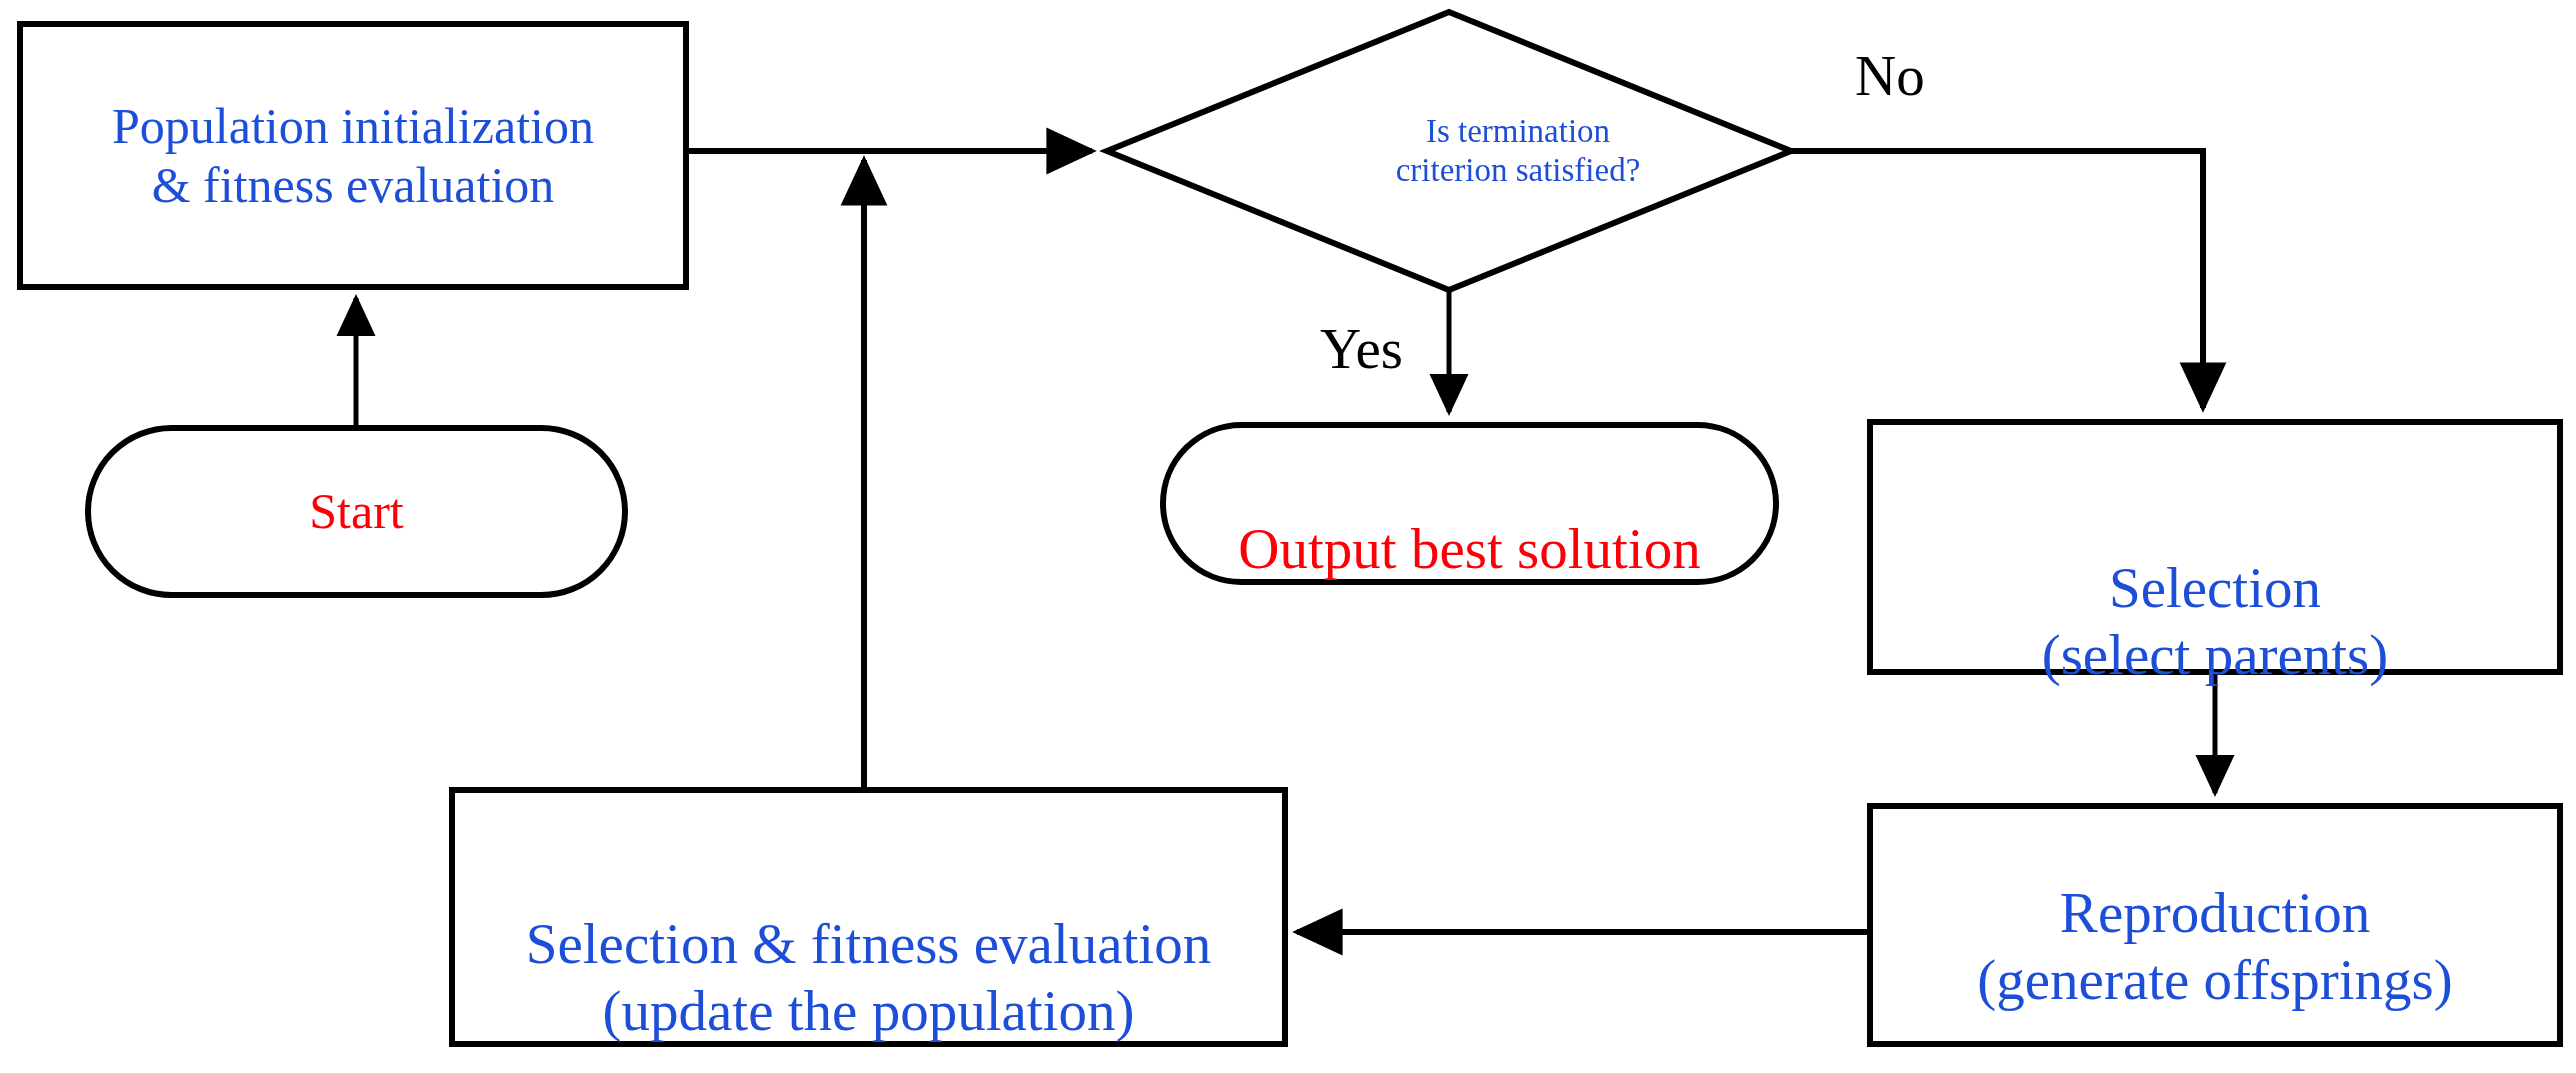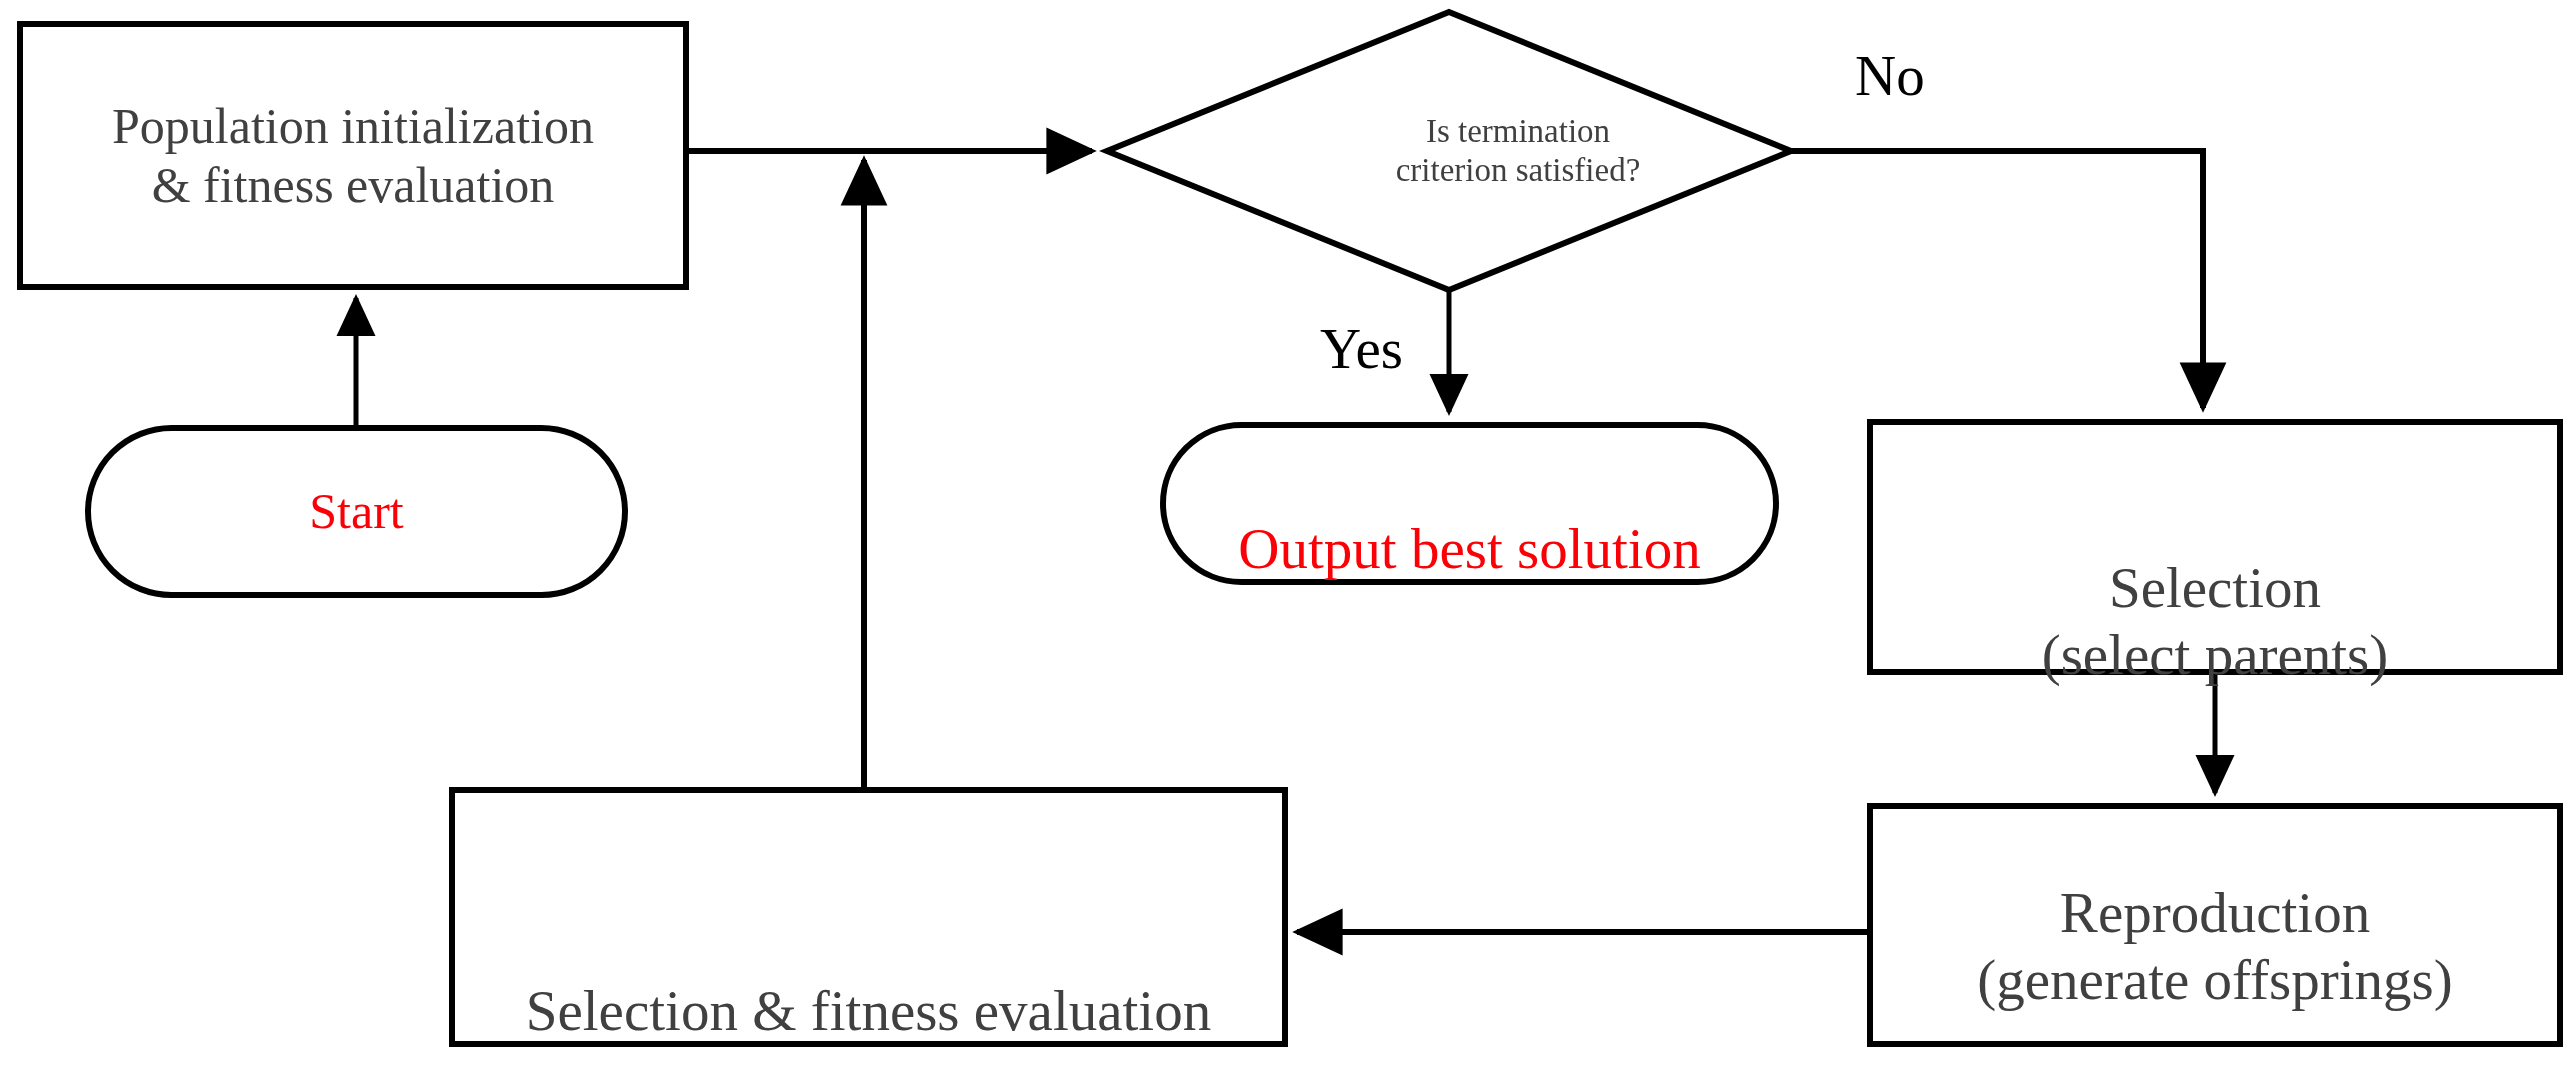--- a/index.html
+++ b/index.html
@@ -48,21 +48,21 @@
     fill: none;
   }
   .node-label {
     position: absolute;
     display: flex;
     flex-direction: column;
     align-items: center;
     justify-content: center;
     text-align: center;
     line-height: 1.18;
-    color: #404040;
+    color: #1d4ed8;
     pointer-events: none;
     white-space: nowrap;
   }
   .node-label.red { color: #fb0007; }
   .edge-label {
     position: absolute;
     color: #000000;
     white-space: nowrap;
     line-height: 1;
   }
@@ -135,19 +135,20 @@
     <span>(select parents)</span>
   </div>
 
   <div class="node-label t-mid" style="left:1870px; top:775px; width:690px; height:238px;">
     <span>Reproduction</span>
     <span>(generate offsprings)</span>
   </div>
 
   <div class="node-label t-mid" style="left:452px; top:790px; width:833px; height:254px;">
     <span>Selection &amp; fitness evaluation</span>
+    <span>(update the population)</span>
   </div>
 
   <div class="edge-label t-edge" style="left:1855px; top:47px;">No</div>
 
   <div class="edge-label t-edge" style="left:1320px; top:320px;">Yes</div>
 
 </div>
 
 </body></html>

